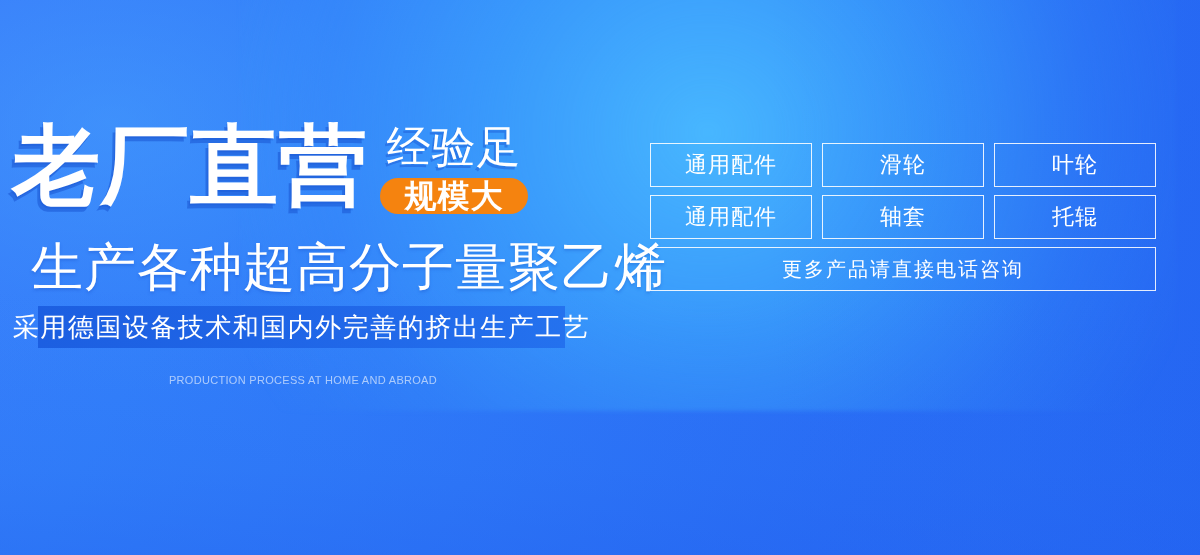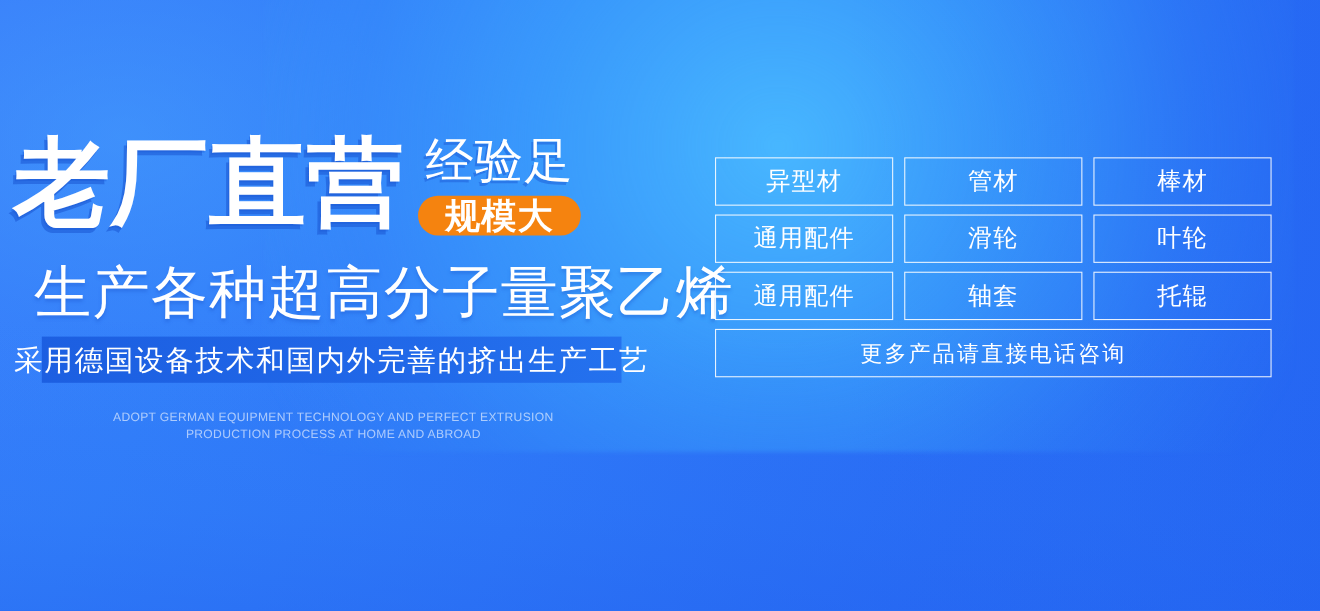--- a/index.html
+++ b/index.html
@@ -232,39 +232,27 @@
       </div>
     </div>
 
     <div class="headline-sub">生产各种超高分子量聚乙烯</div>
 
     <div class="tagline-bar">
       <span>采用德国设备技术和国内外完善的挤出生产工艺</span>
     </div>
 
     <div class="english-lines">
-      <div>ADOPT GERMAN EQUIPMENT TECHNOLOGY AND PERFECT EXTRUSION</div>
       <div>PRODUCTION PROCESS AT HOME AND ABROAD</div>
     </div>
 
   </div>
 
   <div class="product-grid">
 
-    <div class="grid-row">
-      <div class="grid-cell">
-        <span>异型材</span>
-      </div>
-      <div class="grid-cell">
-        <span>管材</span>
-      </div>
-      <div class="grid-cell">
-        <span>棒材</span>
-      </div>
-    </div>
 
     <div class="grid-row">
       <div class="grid-cell">
         <span>通用配件</span>
       </div>
       <div class="grid-cell">
         <span>滑轮</span>
       </div>
       <div class="grid-cell">
         <span>叶轮</span>

